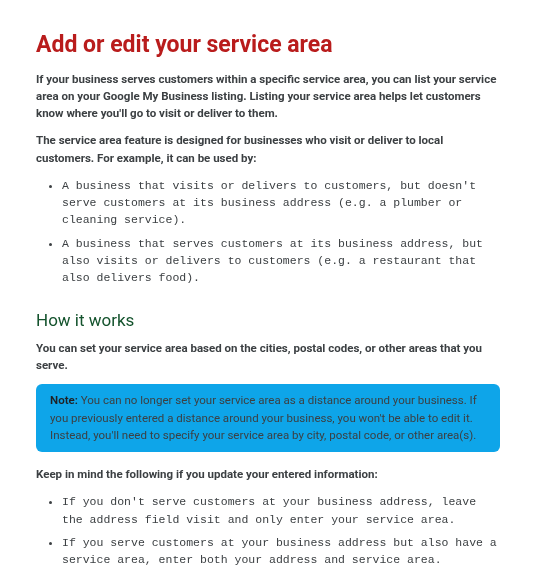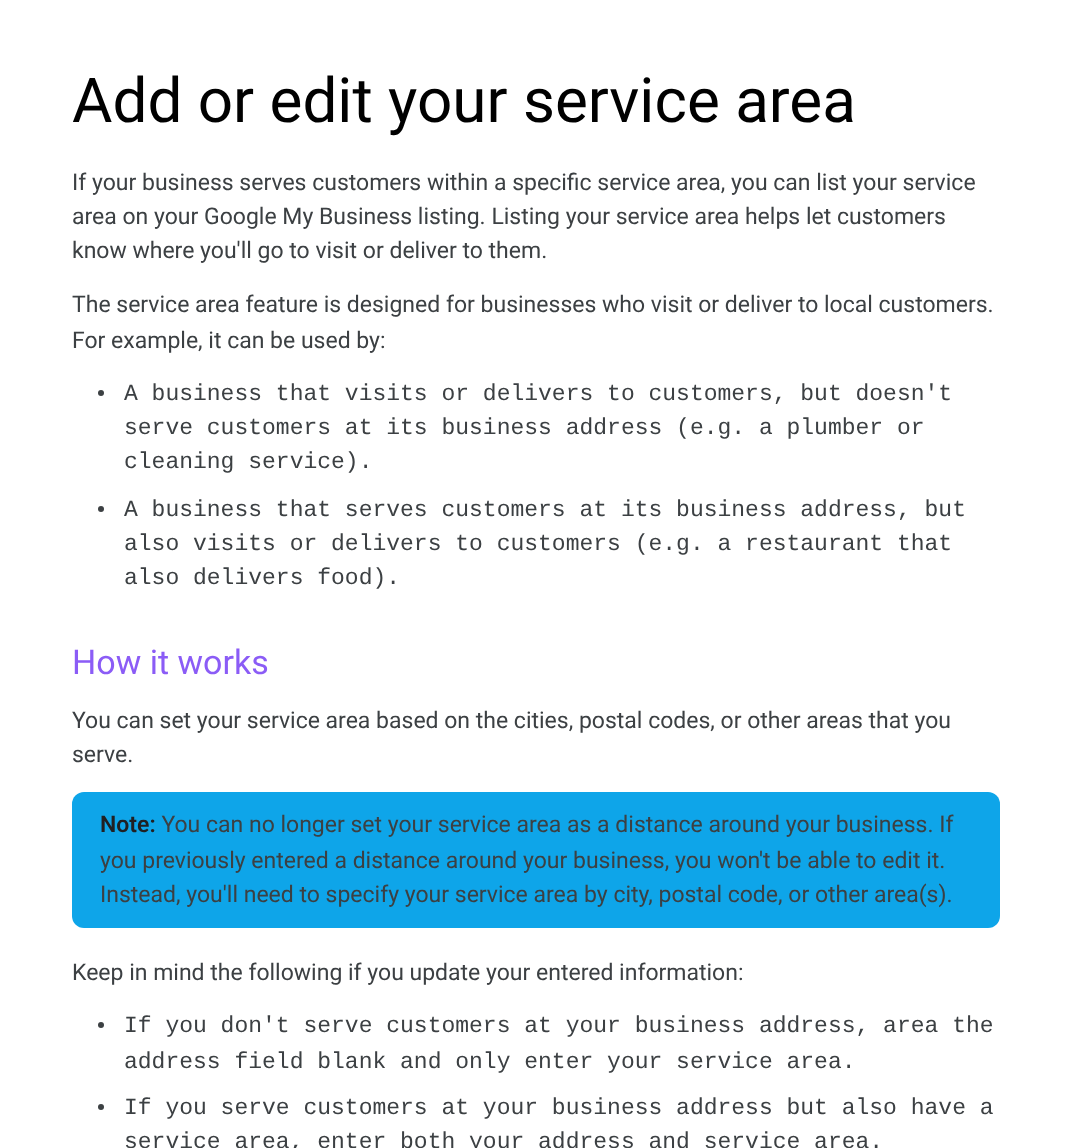--- a/index.html
+++ b/index.html
@@ -7,34 +7,34 @@
       font-family: Roboto, Arial, sans-serif;
       color: #3c4043;
       font-size: 11.5px;
       line-height: 1.5;
       padding: 28px 36px 20px 36px;
       width: 536px;
       background: #fff;
     }
     h1 {
       font-family: 'Google Sans', Roboto, Arial, sans-serif;
-      font-size: 31px;
-      font-weight: 400;
-      color: #000000;
+      font-size: 23px;
+      font-weight: 700;
+      color: #b91c1c;
       margin-bottom: 8px;
     }
     h2 {
       font-family: 'Google Sans', Roboto, Arial, sans-serif;
       font-size: 17px;
       font-weight: 400;
-      color: #8b5cf6;
+      color: #14532d;
       margin-top: 22px;
       margin-bottom: 6px;
     }
-    p { margin-bottom: 10px; }
+    p { margin-bottom: 10px; font-weight: bold; }
     ul, ol { margin: 6px 0 12px 0; padding-left: 26px; }
     li { margin-bottom: 6px; }
     ul { list-style-type: disc; font-family: Liberation Mono, monospace; }
     .note-box {
       background: #0ea5e9;
       border-radius: 6px;
       padding: 8px 14px;
       margin: 10px 0 14px 0;
       font-size: 11.5px;
     }
@@ -56,19 +56,19 @@
 
 <h2>How it works</h2>
 <p>You can set your service area based on the cities, postal codes, or other areas that you serve.</p>
 
 <div class="note-box">
   <b>Note:</b><span> You can no longer set your service area as a distance around your business. If you previously entered a distance around your business, you won't be able to edit it. Instead, you'll need to specify your service area by city, postal code, or other area(s).</span>
 </div>
 
 <p>Keep in mind the following if you update your entered information:</p>
 <ul>
-  <li>If you don't serve customers at your business address, area the address field blank and only enter your service area.</li>
+  <li>If you don't serve customers at your business address, leave the address field visit and only enter your service area.</li>
   <li>If you serve customers at your business address but also have a service area, enter both your address and service area.</li>
 </ul>
 
 <p>
   <span>To specify a </span><a>pure specific</a><span> listing, follow the steps:</span>
 </p>
 
 </body></html>

